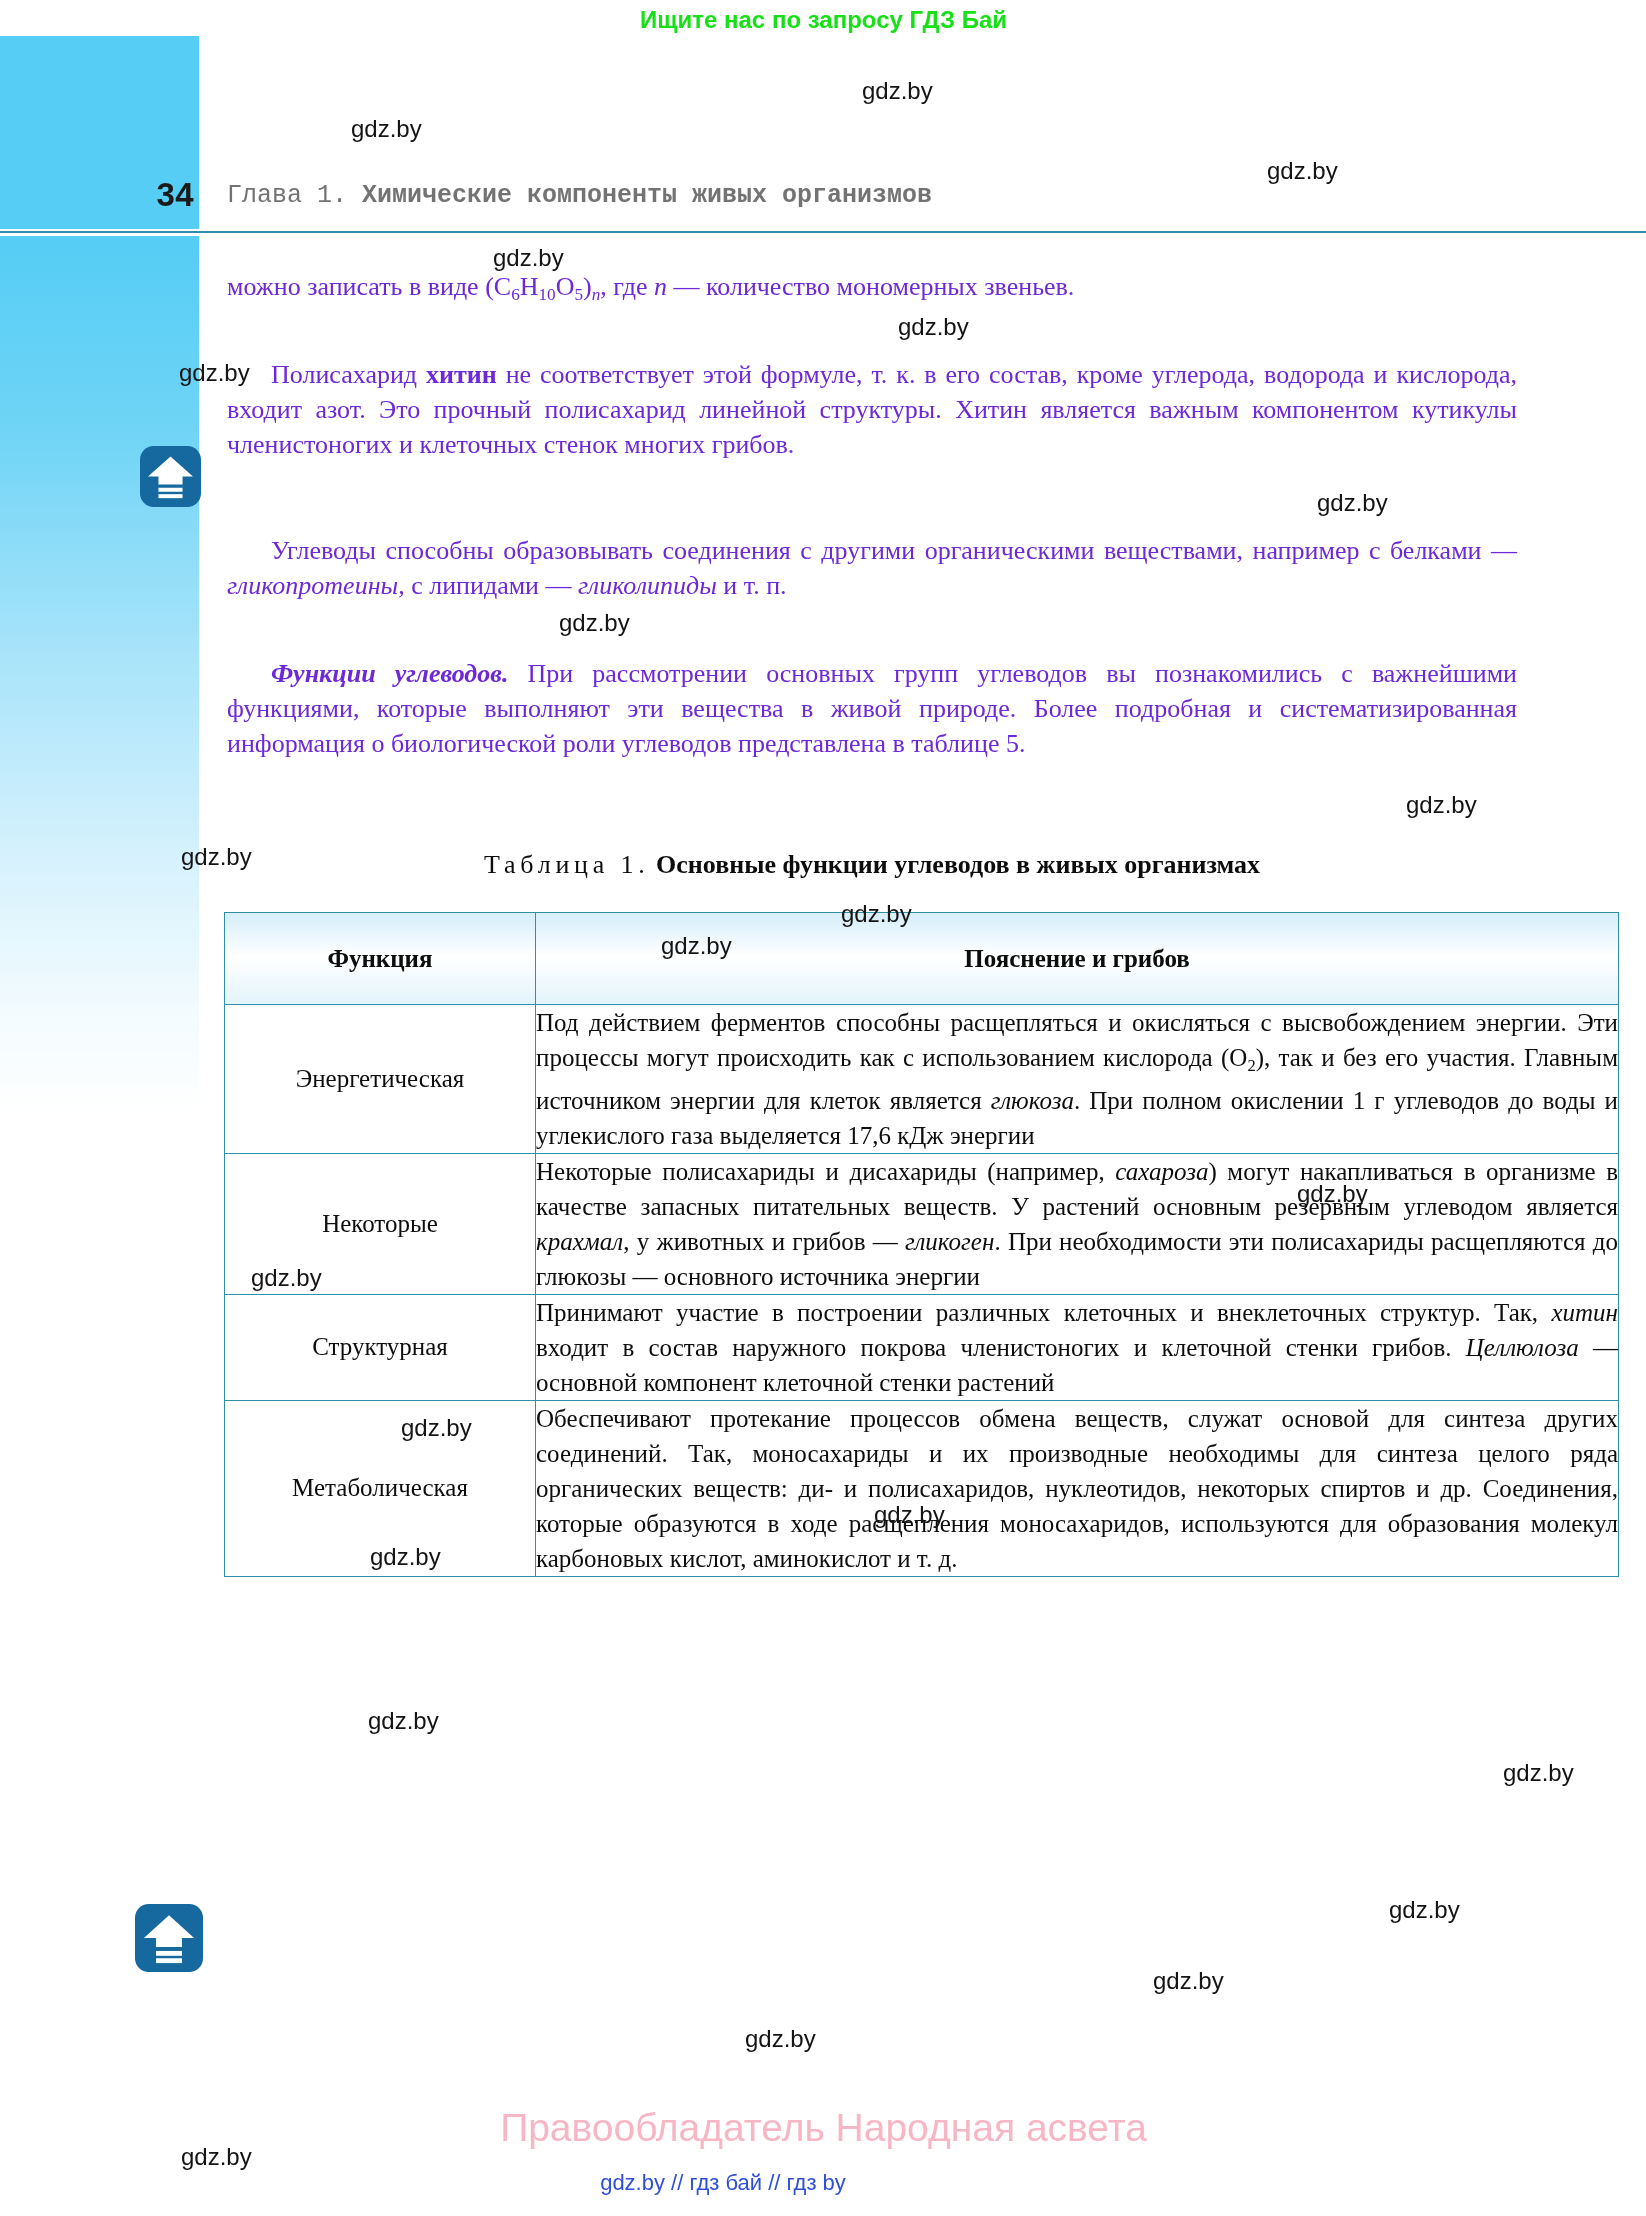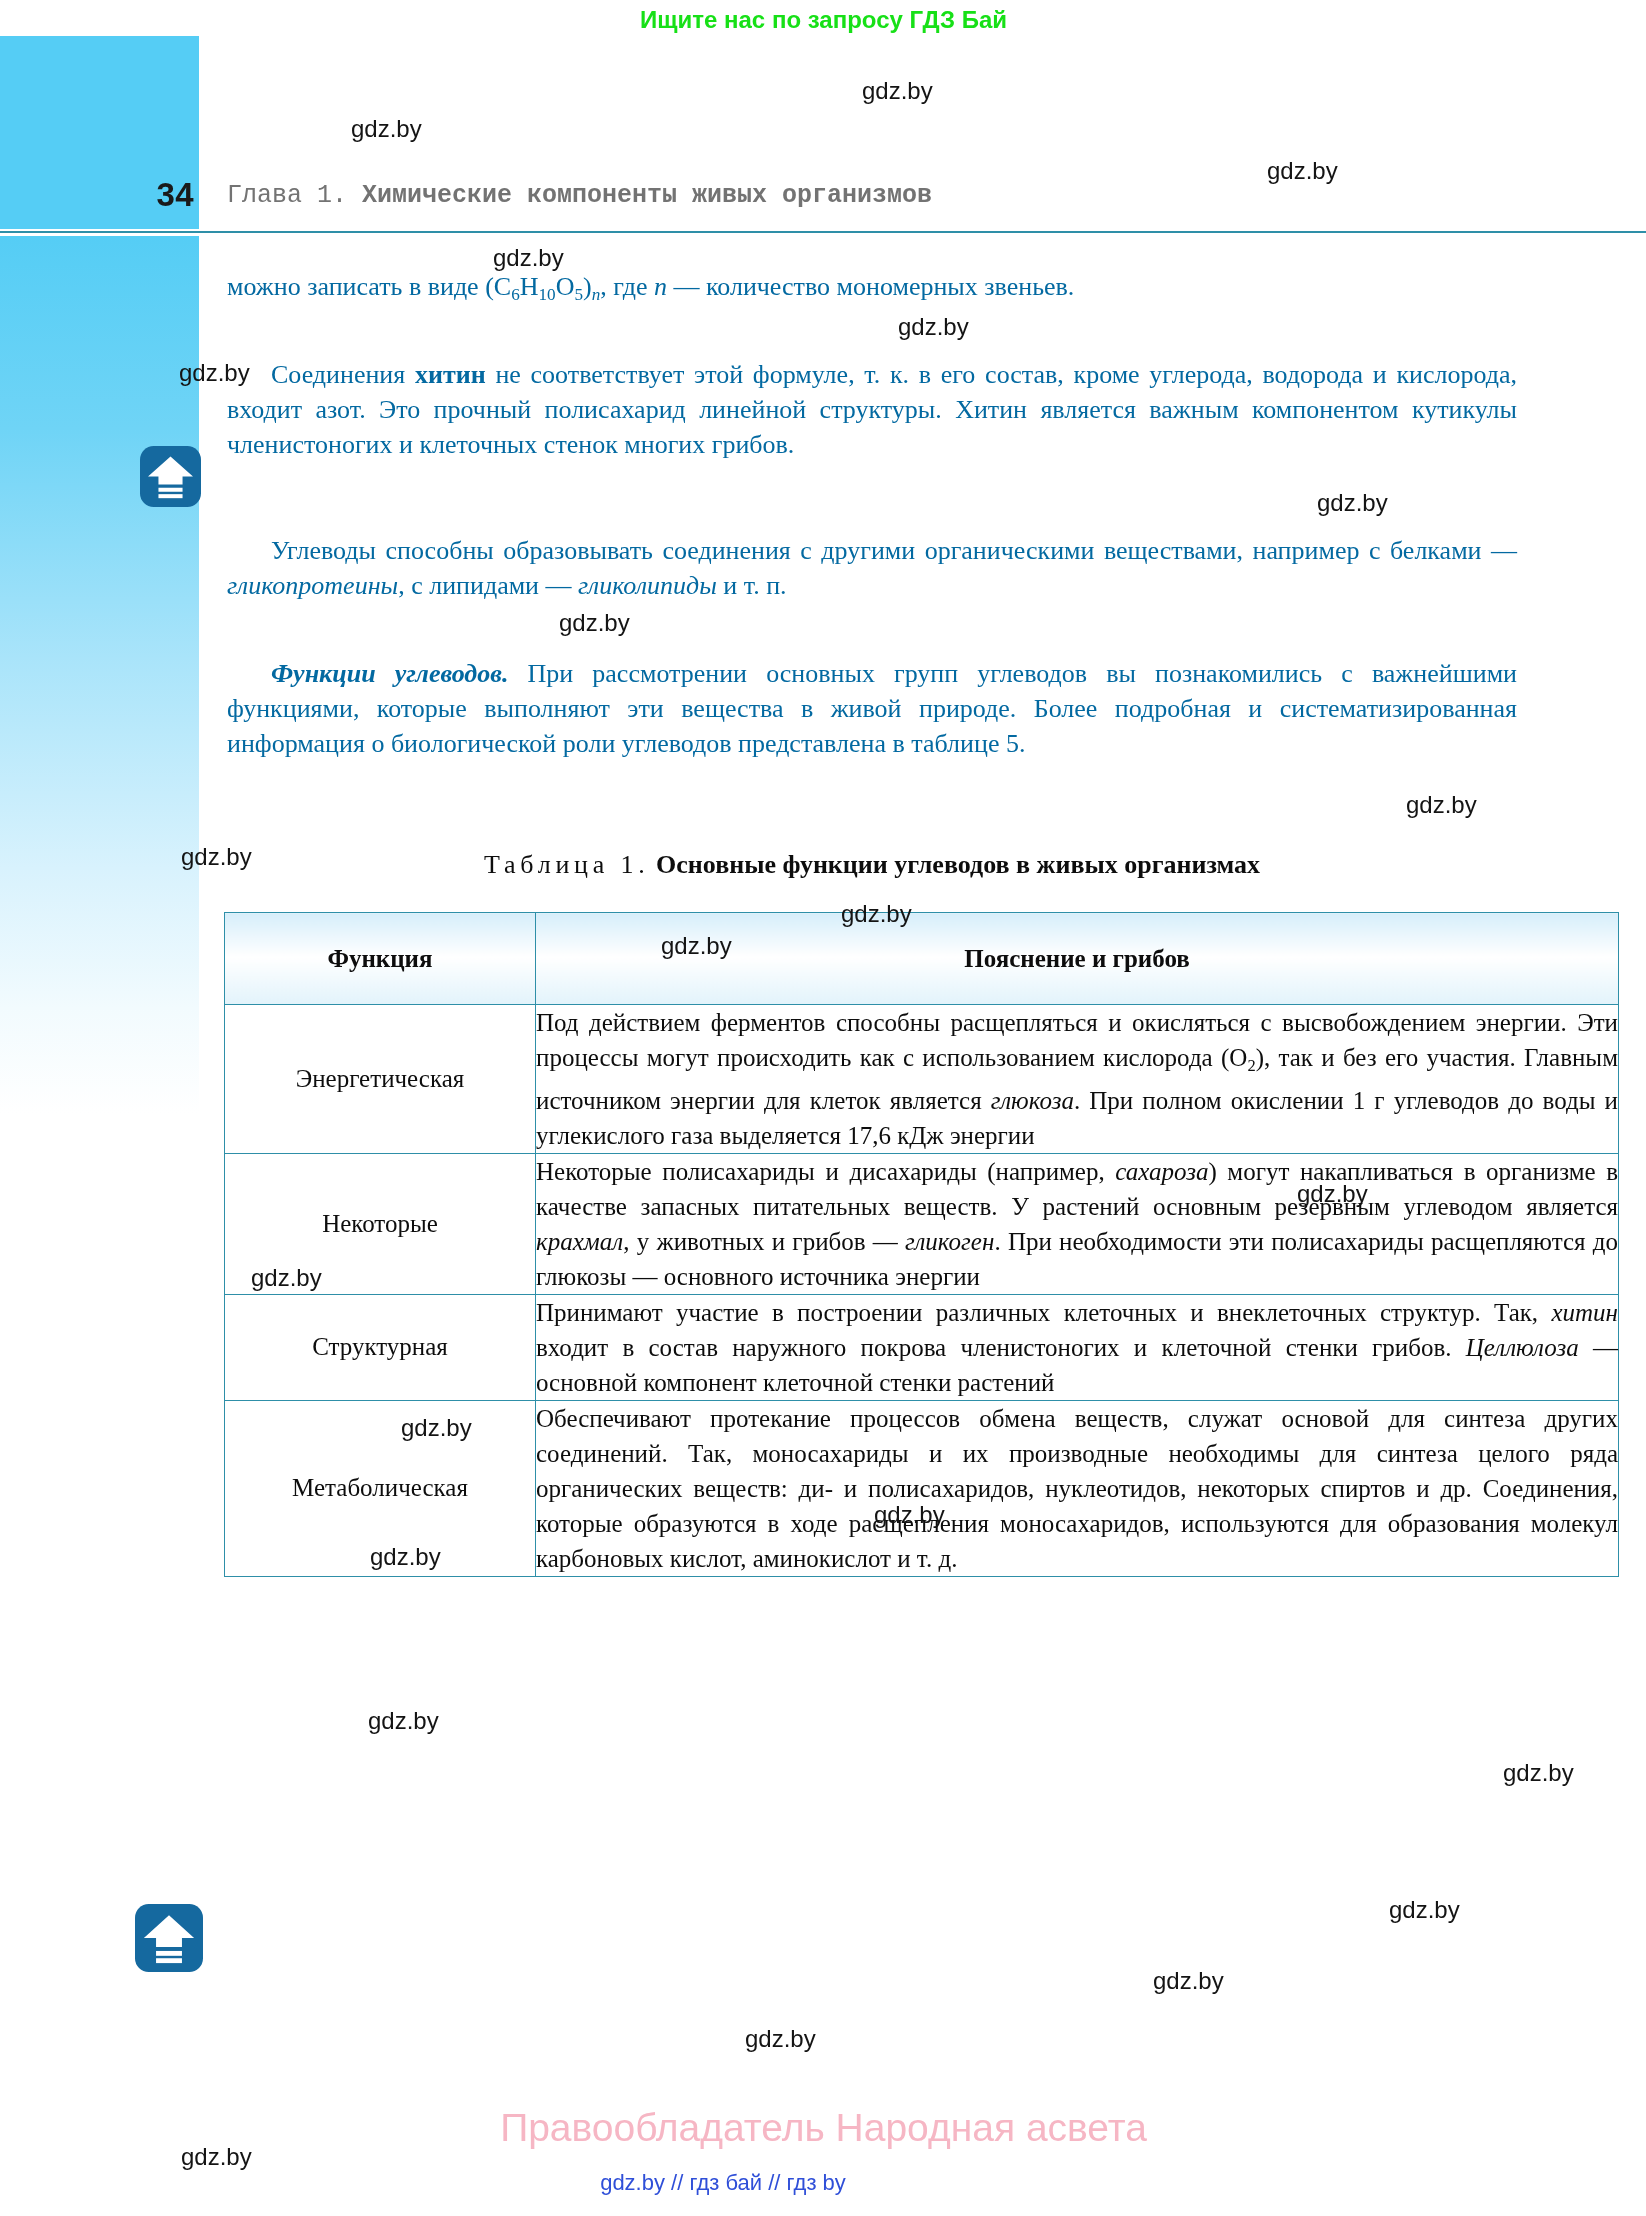--- a/index.html
+++ b/index.html
@@ -59,21 +59,21 @@
     background: #2e8fa8;
   }
 
   
   .para {
     position: absolute;
     left: 227px;
     width: 1290px;
     font-size: 26px;
     line-height: 35px;
-    color: #0369a1;
+    color: #6d28d9;
     text-align: justify;
     text-align-last: left;
     margin-top: 9px;
   }
   .para b { font-weight: bold; }
   .para i { font-style: italic; }
   sub { font-size: 0.66em; vertical-align: -0.28em; }
 
   #para-formula  { top: 260px; }
   #para-chitin   { top: 348px; text-indent: 44px; }
@@ -191,21 +191,21 @@
 <div id="left-band-bottom"></div>
 
 <div id="page-number">34</div>
 <div id="running-head">
   <span class="chapter-label">Глава 1. </span><span class="chapter-title">Химические компоненты живых организмов</span>
 </div>
 <div id="head-rule"></div>
 
 <p class="para" id="para-formula"><span>можно записать в виде (C</span><sub>6</sub><span>H</span><sub>10</sub><span>O</span><sub>5</sub><span>)</span><sub><i>n</i></sub><span>, где </span><i>n</i><span> — количество мономерных звеньев.</span></p>
 
-<p class="para" id="para-chitin"><span>Соединения </span><b>хитин</b><span> не соответствует этой формуле, т. к. в его состав, кроме углерода, водорода и кислорода, входит азот. Это прочный полисахарид линейной структуры. Хитин является важным компонентом кутикулы членистоногих и клеточных стенок многих грибов.</span></p>
+<p class="para" id="para-chitin"><span>Полисахарид </span><b>хитин</b><span> не соответствует этой формуле, т. к. в его состав, кроме углерода, водорода и кислорода, входит азот. Это прочный полисахарид линейной структуры. Хитин является важным компонентом кутикулы членистоногих и клеточных стенок многих грибов.</span></p>
 
 <p class="para" id="para-bonds"><span>Углеводы способны образовывать соединения с другими органическими веществами, например с белками — </span><i>гликопротеины</i><span>, с липидами — </span><i>гликолипиды</i><span> и т. п.</span></p>
 
 <p class="para" id="para-funcs"><b><i>Функции углеводов.</i></b><span> При рассмотрении основных групп углеводов вы познакомились с важнейшими функциями, которые выполняют эти вещества в живой природе. Более подробная и систематизированная информация о биологической роли углеводов представлена в таблице 5.</span></p>
 
 <div class="upload-icon" id="upload-icon-top">
   <svg viewBox="0 0 76 76" width="61" height="61" aria-hidden="true">
     <path d="M38 13 L66 38 L53 38 L53 48 L23 48 L23 38 L10 38 Z" fill="#ffffff"></path>
     <rect x="23" y="52" width="30" height="5" fill="#ffffff"></rect>
     <rect x="23" y="60" width="30" height="5" fill="#ffffff"></rect>

